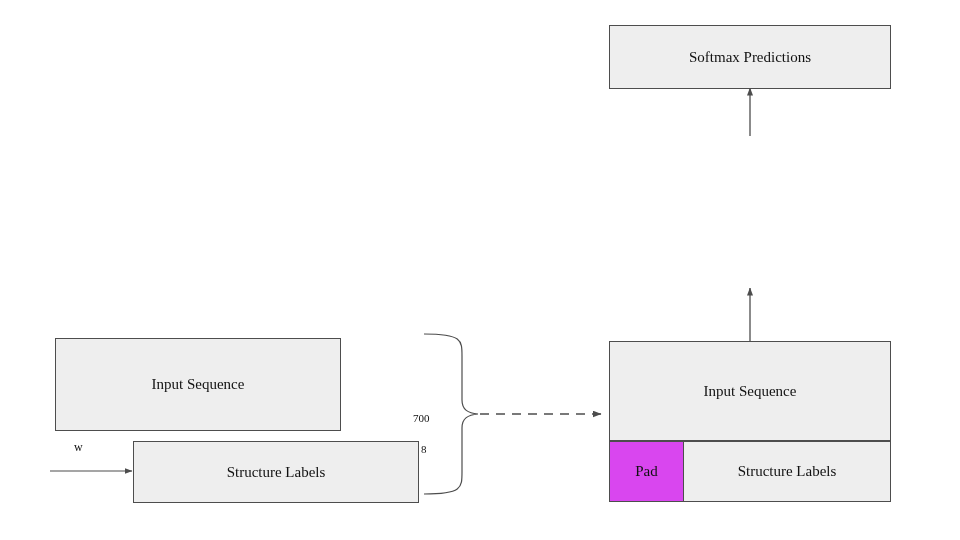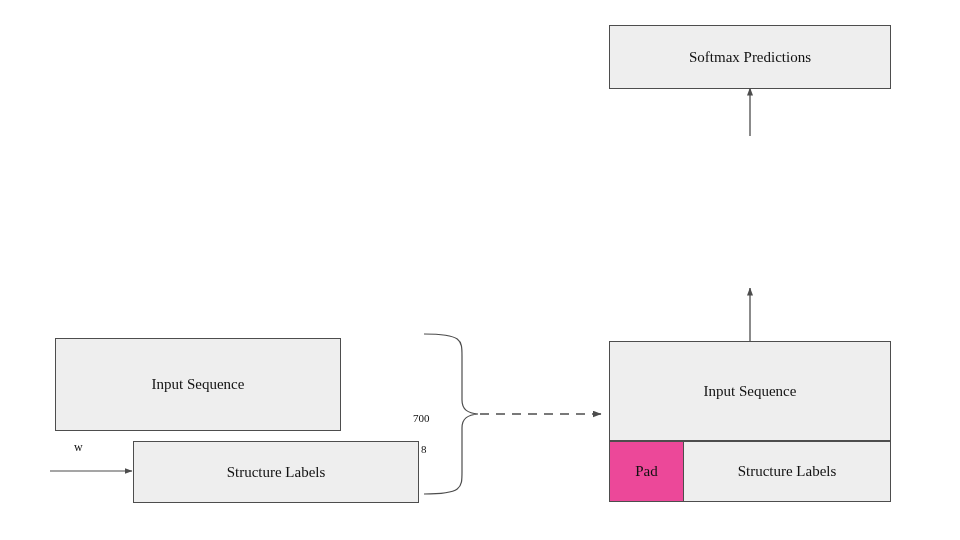--- a/index.html
+++ b/index.html
@@ -26,21 +26,21 @@
     text-align: center;
     color: #111111;
     font-size: 15px;
     line-height: 1.25;
   }
   .box.dashed {
     border: 1.4px dashed #4d4d4d;
     background: #ffffff;
   }
   .box.pad {
-    background: #ec4899;
+    background: #d946ef;
     text-align: right;
   }
   .box.nofill {
     background: #eeeeee;
   }
   .dim-label {
     position: absolute;
     font-size: 11px;
     color: #111111;
     font-family: "Liberation Serif", "DejaVu Serif", serif;

